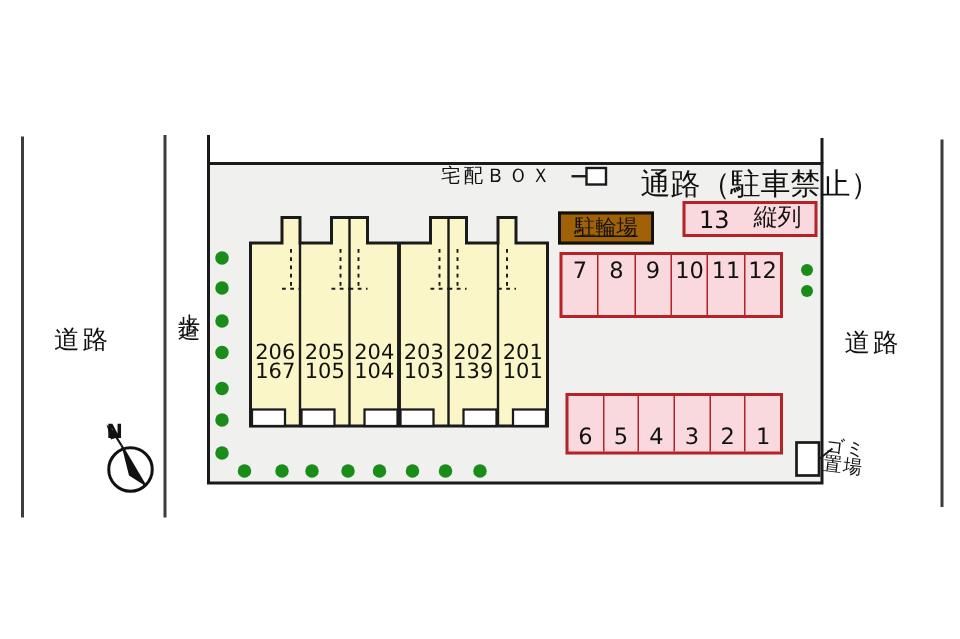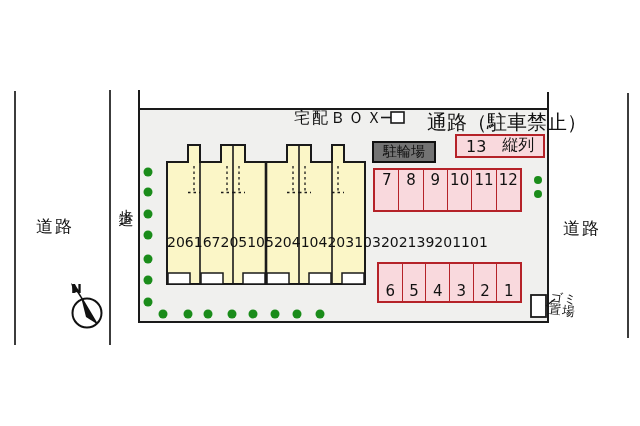--- a/index.html
+++ b/index.html
@@ -6,29 +6,29 @@
   .canvas{
     position:relative;width:640px;height:426px;background:#ffffff;overflow:hidden;
     font-family:"DejaVu Sans","Liberation Sans",sans-serif;color:#111;
   }
   .canvas svg{position:absolute;left:0;top:0;z-index:1;}
   .lbl{position:absolute;z-index:2;white-space:nowrap;color:#111;}
 
   .road-left{left:36px;top:215px;font-size:17px;letter-spacing:2px;}
   .road-right{left:563px;top:217px;font-size:17px;letter-spacing:2px;}
   .sidewalk{left:116px;top:197px;font-size:15px;writing-mode:vertical-rl;letter-spacing:3px;}
-  .delivery{left:294px;top:108px;font-size:16px;letter-spacing:2px;text-align:right;}
+  .delivery{left:294px;top:108px;font-size:13px;letter-spacing:2px;text-align:right;}
   .aisle{left:427px;top:109px;font-size:20px;}
   .parkinglot{left:424px;top:228px;font-size:16px;letter-spacing:3px;}
   .north{left:71px;top:281px;font-size:13px;font-weight:bold;}
 
   .bike-box{
-    left:372px;top:141px;width:64px;height:22px;background:#737373;
+    left:372px;top:141px;width:64px;height:22px;background:#a16207;
     border:2px solid #111;box-sizing:border-box;display:flex;align-items:center;
-    justify-content:center;font-size:14px;z-index:2;position:absolute;
+    justify-content:center;font-size:14px;z-index:2;position:absolute;text-decoration:underline;
   }
   .tandem-box{
     left:455px;top:134px;width:90px;height:24px;background:#f9d9dd;
     border:2px solid #b52228;box-sizing:border-box;display:flex;align-items:flex-end;
     font-size:16px;z-index:2;position:absolute;padding-left:9px;gap:16px;
   }
   .prow{
     position:absolute;z-index:2;display:flex;background:#f9d9dd;
     border:2px solid #b52228;box-sizing:border-box;
   }
@@ -36,21 +36,21 @@
   .prow-bottom{left:377px;top:262px;width:145px;height:41px;}
   .pcell{flex:1;display:flex;justify-content:center;font-size:15px;}
   .pcell + .pcell{border-left:1.8px solid #b52228;}
   .prow-top .pcell{align-items:flex-start;padding-top:1px;}
   .prow-bottom .pcell{align-items:flex-end;padding-bottom:1px;}
 
   .units{
     position:absolute;z-index:2;left:167px;top:229px;width:198px;height:27px;display:flex;
   }
   .unit{
-    flex:1;display:flex;flex-direction:row;align-items:center;
+    flex:1;display:flex;flex-direction:column;align-items:center;
     font-size:14px;line-height:13px;
   }
   .garbage{
     left:551px;top:291px;font-size:12.5px;line-height:12px;letter-spacing:1px;
     transform:rotate(7deg);transform-origin:left top;text-align:left;
   }
 </style>
 </head>
 <body>
 

